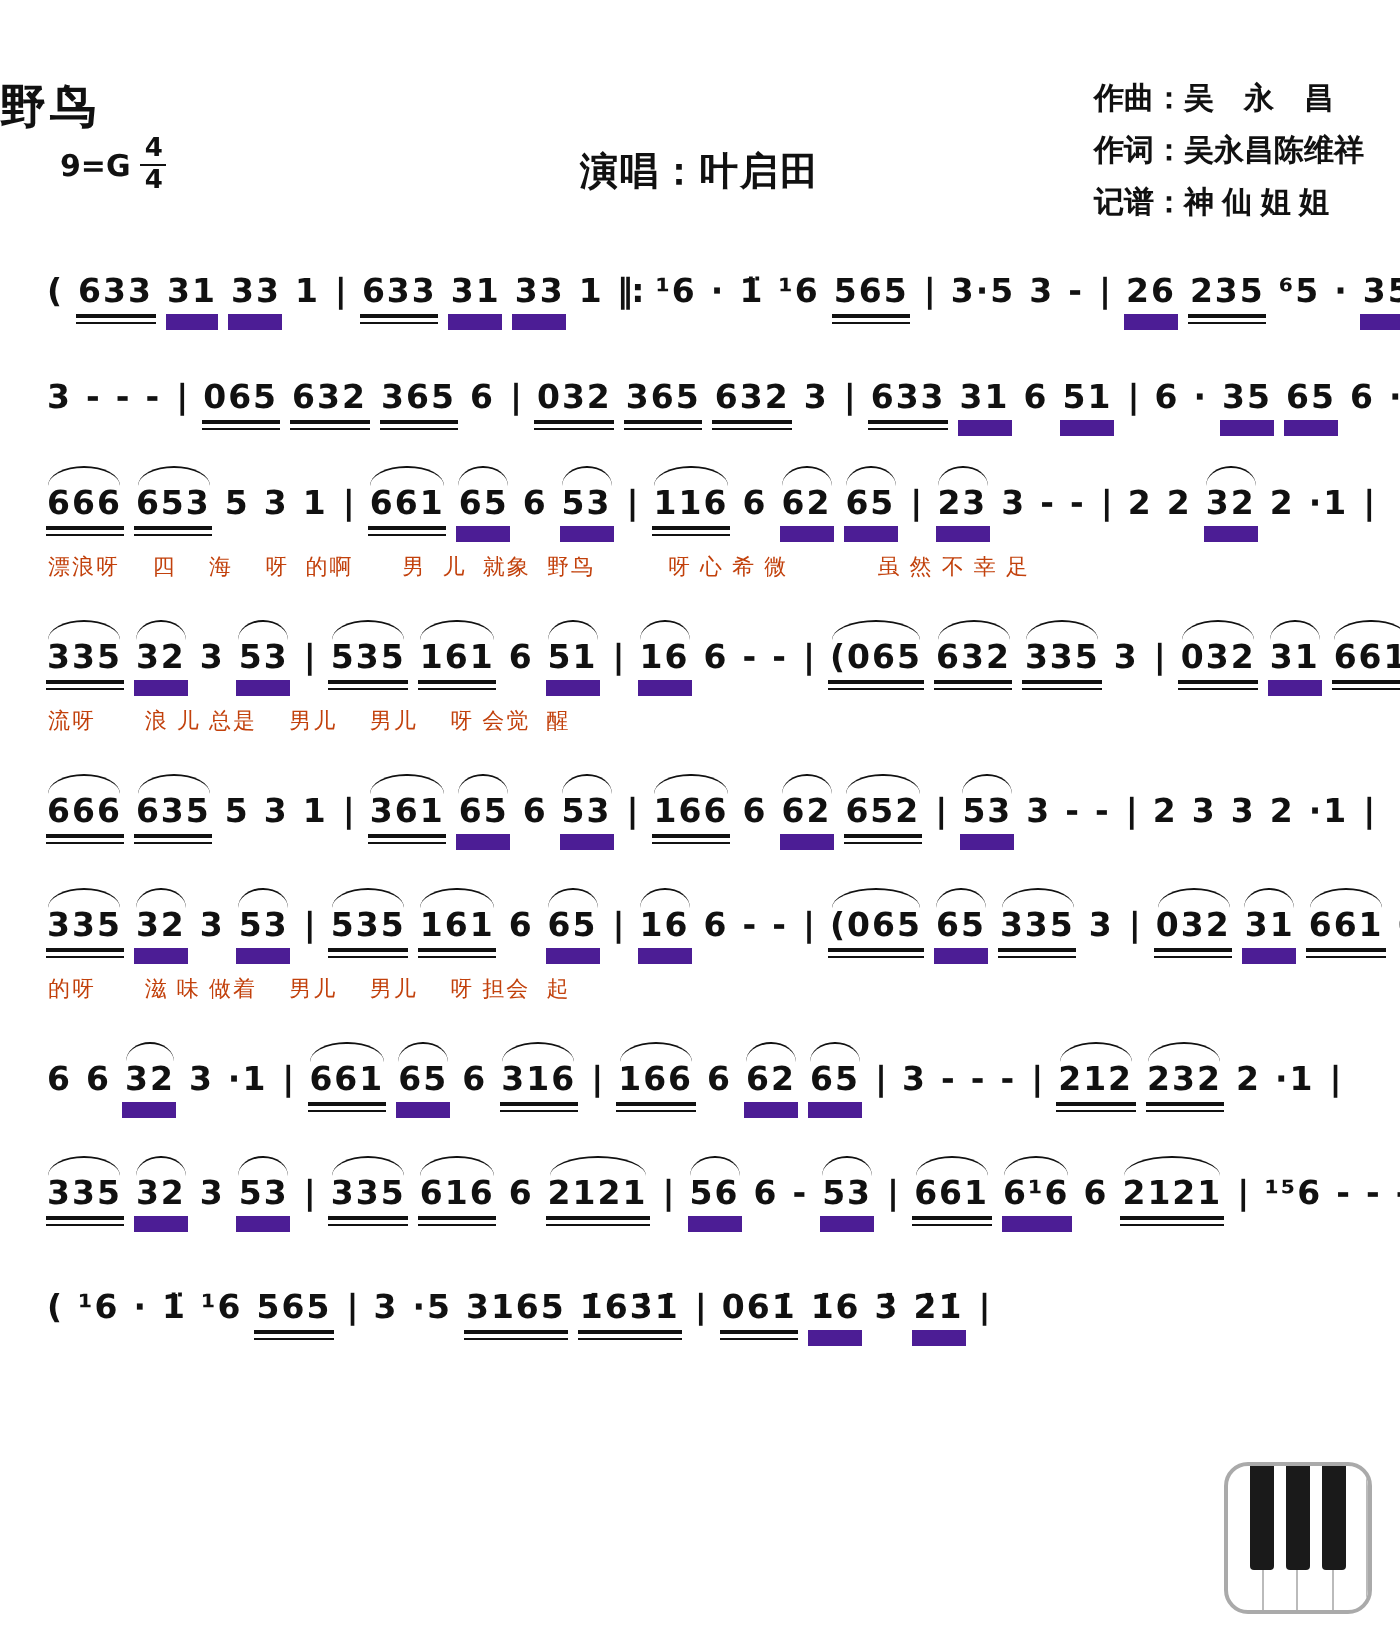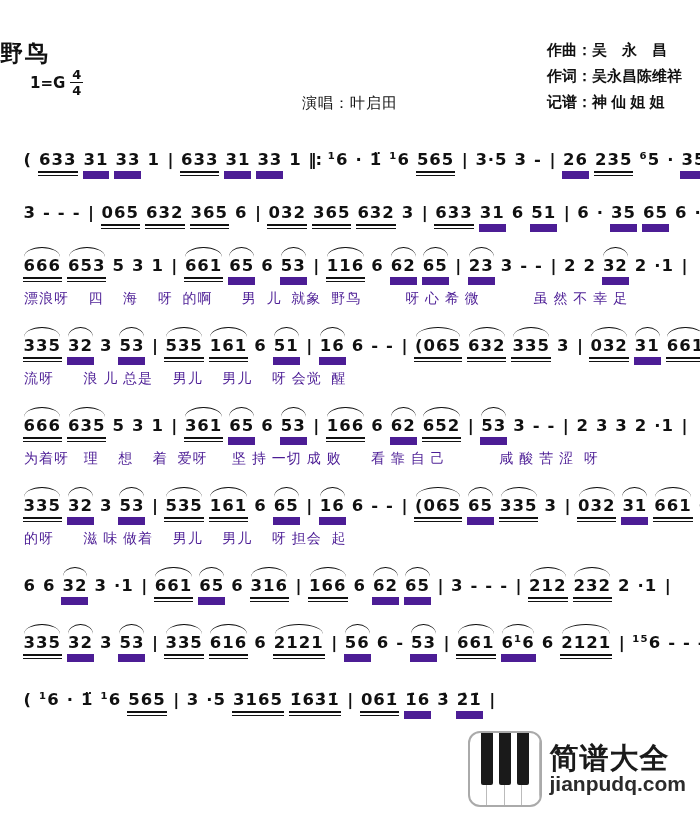--- a/index.html
+++ b/index.html
@@ -7,21 +7,21 @@
     width:700px;height:817px;background:#fff;color:#111;
     position:relative;overflow:hidden;margin:0 auto;
     font-family:"Liberation Sans","DejaVu Sans",sans-serif;
   }
   
   .hdr{position:relative;padding-top:38px;}
   .song-title{
     font-size:23px;font-weight:bold;letter-spacing:2px;margin:0;
   }
   .performer{
-    text-align:center;font-size:15px;font-weight:normal;margin-top:25px;letter-spacing:1px;
+    text-align:center;font-size:19px;font-weight:bold;margin-top:4px;letter-spacing:1px;
   }
   .credits{
     position:absolute;top:37px;right:18px;text-align:left;
     font-size:15px;font-weight:bold;line-height:26px;white-space:pre;
   }
   .keysig{
     position:absolute;top:68px;left:30px;font-size:15px;font-weight:bold;
     display:flex;align-items:center;gap:5px;
     font-family:"DejaVu Sans",sans-serif;
   }
@@ -43,22 +43,22 @@
     content:"";position:absolute;left:0;right:0;bottom:-5px;border-top:1.6px solid #111;
   }
   .tk.arc::before{
     content:"";position:absolute;left:4%;right:4%;top:-9px;height:9px;
     border:1.6px solid #111;border-bottom:none;border-left:none;border-right:none;
     border-radius:50% 50% 0 0 / 100% 100% 0 0;
   }
   .bar{display:inline-block;margin:0 4px;font-weight:bold;}
   .rep{display:inline-block;margin:0 3px;font-weight:bold;letter-spacing:-1px;}
   .lyrics{
-    font-size:14px;margin-top:5px;margin-left:4px;white-space:pre;
-    color:#4c1d95;letter-spacing:1px;
+    font-size:11px;margin-top:5px;margin-left:4px;white-space:pre;
+    color:#c2410c;letter-spacing:1px;
   }
   
   .watermark{
     position:absolute;right:14px;bottom:10px;display:flex;align-items:center;gap:8px;
   }
   .piano{
     width:70px;height:72px;border:2px solid #aaa;border-radius:12px;background:#fff;
     position:relative;overflow:hidden;display:flex;
   }
   .wkey{flex:1;border-right:1px solid #bbb;}
@@ -72,21 +72,21 @@
 </head>
 <body>
 
 <div class="page">
 
   <div class="hdr">
     <h1 class="song-title">野鸟</h1>
     <div class="performer">演唱：叶启田</div>
     <div class="credits"><div>作曲：吴　永　昌</div><div>作词：吴永昌陈维祥</div><div>记谱：神 仙 姐 姐</div></div>
     <div class="keysig">
-      <span>1=G</span>
+      <span>9=G</span>
       <span class="frac">
         <span class="top">4</span>
         <span class="bot">4</span>
       </span>
     </div>
   </div>
 
   <div class="score" id="score">
       <div class="system">
         <div class="notes"><span class="tk">(</span><span class="tk u2">633</span><span class="tk u1">31</span><span class="tk u1">33</span><span class="tk">1</span><span class="bar">|</span><span class="tk u2">633</span><span class="tk u1">31</span><span class="tk u1">33</span><span class="tk">1</span><span class="rep">‖:</span><span class="tk">¹6</span><span class="tk">·</span><span class="tk">1̈</span><span class="tk">¹6</span><span class="tk u2">565</span><span class="bar">|</span><span class="tk">3·5</span><span class="tk">3</span><span class="tk">-</span><span class="bar">|</span><span class="tk u1">26</span><span class="tk u2">235</span><span class="tk">⁶5</span><span class="tk">·</span><span class="tk u1">35</span></div>
@@ -97,21 +97,20 @@
       <div class="system with-lyrics">
         <div class="notes"><span class="tk u2 arc">666</span><span class="tk u2 arc">653</span><span class="tk">5</span><span class="tk">3</span><span class="tk">1</span><span class="bar">|</span><span class="tk u2 arc">661</span><span class="tk u1 arc">65</span><span class="tk">6</span><span class="tk u1 arc">53</span><span class="bar">|</span><span class="tk u2 arc">116</span><span class="tk">6</span><span class="tk u1 arc">62</span><span class="tk u1 arc">65</span><span class="bar">|</span><span class="tk u1 arc">23</span><span class="tk">3</span><span class="tk">-</span><span class="tk">-</span><span class="bar">|</span><span class="tk">2</span><span class="tk">2</span><span class="tk u1 arc">32</span><span class="tk">2</span><span class="tk">·1</span><span class="bar">|</span></div>
         <div class="lyrics">漂浪呀    四    海    呀  的啊      男  儿  就象  野鸟         呀 心 希 微           虽 然 不 幸 足</div>
       </div>
       <div class="system with-lyrics">
         <div class="notes"><span class="tk u2 arc">335</span><span class="tk u1 arc">32</span><span class="tk">3</span><span class="tk u1 arc">53</span><span class="bar">|</span><span class="tk u2 arc">535</span><span class="tk u2 arc">161</span><span class="tk">6</span><span class="tk u1 arc">51</span><span class="bar">|</span><span class="tk u1 arc">16</span><span class="tk">6</span><span class="tk">-</span><span class="tk">-</span><span class="bar">|</span><span class="tk u2 arc">(065</span><span class="tk u2 arc">632</span><span class="tk u2 arc">335</span><span class="tk">3</span><span class="bar">|</span><span class="tk u2 arc">032</span><span class="tk u1 arc">31</span><span class="tk u2 arc">661</span></div>
         <div class="lyrics">流呀      浪 儿 总是    男儿    男儿    呀 会觉  醒</div>
       </div>
       <div class="system with-lyrics">
         <div class="notes"><span class="tk u2 arc">666</span><span class="tk u2 arc">635</span><span class="tk">5</span><span class="tk">3</span><span class="tk">1</span><span class="bar">|</span><span class="tk u2 arc">361</span><span class="tk u1 arc">65</span><span class="tk">6</span><span class="tk u1 arc">53</span><span class="bar">|</span><span class="tk u2 arc">166</span><span class="tk">6</span><span class="tk u1 arc">62</span><span class="tk u2 arc">652</span><span class="bar">|</span><span class="tk u1 arc">53</span><span class="tk">3</span><span class="tk">-</span><span class="tk">-</span><span class="bar">|</span><span class="tk">2</span><span class="tk">3</span><span class="tk">3</span><span class="tk">2</span><span class="tk">·1</span><span class="bar">|</span></div>
-        <div class="lyrics">为着呀   理    想    着  爱呀     坚 持 一切 成 败      看 靠 自 己           咸 酸 苦 涩  呀</div>
       </div>
       <div class="system with-lyrics">
         <div class="notes"><span class="tk u2 arc">335</span><span class="tk u1 arc">32</span><span class="tk">3</span><span class="tk u1 arc">53</span><span class="bar">|</span><span class="tk u2 arc">535</span><span class="tk u2 arc">161</span><span class="tk">6</span><span class="tk u1 arc">65</span><span class="bar">|</span><span class="tk u1 arc">16</span><span class="tk">6</span><span class="tk">-</span><span class="tk">-</span><span class="bar">|</span><span class="tk u2 arc">(065</span><span class="tk u1 arc">65</span><span class="tk u2 arc">335</span><span class="tk">3</span><span class="bar">|</span><span class="tk u2 arc">032</span><span class="tk u1 arc">31</span><span class="tk u2 arc">661</span><span class="tk">6)</span></div>
         <div class="lyrics">的呀      滋 味 做着    男儿    男儿    呀 担会  起</div>
       </div>
       <div class="system with-lyrics">
         <div class="notes"><span class="tk">6</span><span class="tk">6</span><span class="tk u1 arc">32</span><span class="tk">3</span><span class="tk">·1</span><span class="bar">|</span><span class="tk u2 arc">661</span><span class="tk u1 arc">65</span><span class="tk">6</span><span class="tk u2 arc">316</span><span class="bar">|</span><span class="tk u2 arc">166</span><span class="tk">6</span><span class="tk u1 arc">62</span><span class="tk u1 arc">65</span><span class="bar">|</span><span class="tk">3</span><span class="tk">-</span><span class="tk">-</span><span class="tk">-</span><span class="bar">|</span><span class="tk u2 arc">212</span><span class="tk u2 arc">232</span><span class="tk">2</span><span class="tk">·1</span><span class="bar">|</span></div>
       </div>
       <div class="system with-lyrics">
         <div class="notes"><span class="tk u2 arc">335</span><span class="tk u1 arc">32</span><span class="tk">3</span><span class="tk u1 arc">53</span><span class="bar">|</span><span class="tk u2 arc">335</span><span class="tk u2 arc">616</span><span class="tk">6</span><span class="tk u2 arc">2121</span><span class="bar">|</span><span class="tk u1 arc">56</span><span class="tk">6</span><span class="tk">-</span><span class="tk u1 arc">53</span><span class="bar">|</span><span class="tk u2 arc">661</span><span class="tk u1 arc">6¹6</span><span class="tk">6</span><span class="tk u2 arc">2121</span><span class="bar">|</span><span class="tk">¹⁵6</span><span class="tk">-</span><span class="tk">-</span><span class="tk">-</span></div>
@@ -124,19 +123,15 @@
   <div class="watermark">
     <div class="piano">
       <div class="wkey"></div>
       <div class="wkey"></div>
       <div class="wkey"></div>
       <div class="wkey"></div>
       <div class="bkey k1"></div>
       <div class="bkey k2"></div>
       <div class="bkey k3"></div>
     </div>
-    <div class="wm-text">
-      <span class="wm-name">简谱大全</span>
-      <span class="wm-url">jianpudq.com</span>
-    </div>
   </div>
 
 </div>
 
 </body></html>

